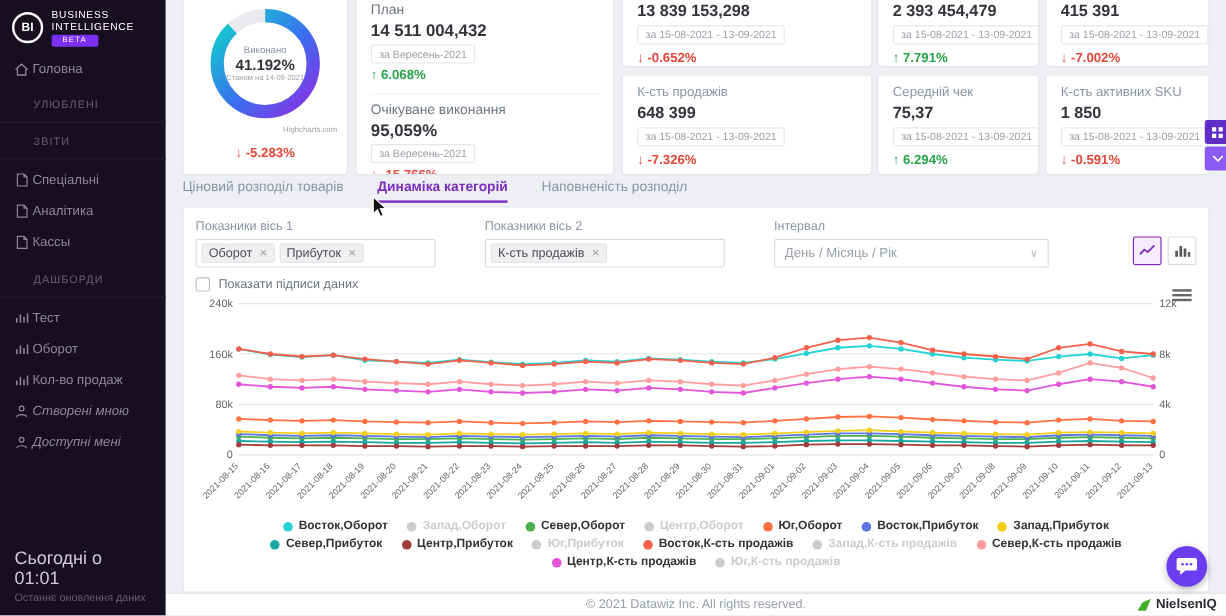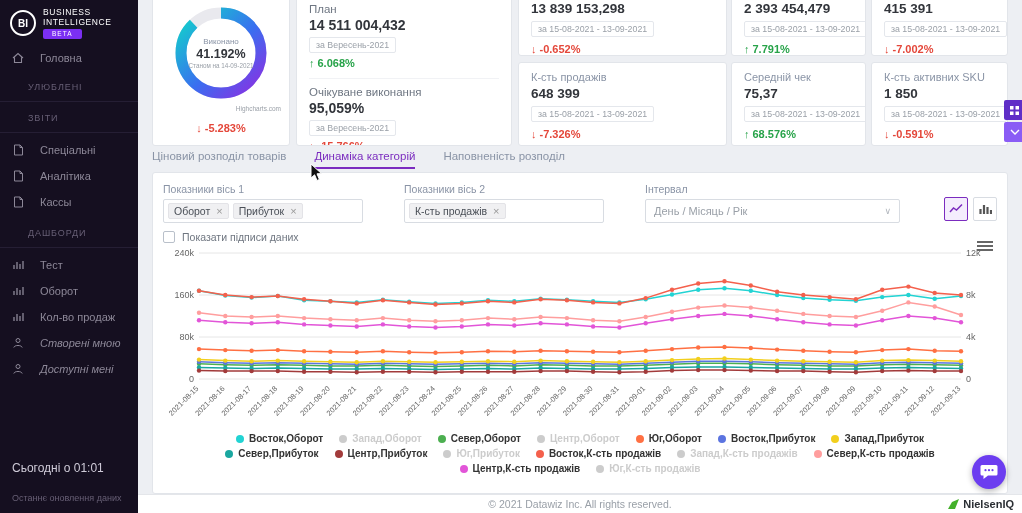--- a/index.html
+++ b/index.html
@@ -4,28 +4,28 @@
 <style>
   *{margin:0;padding:0;box-sizing:border-box}
   html,body{width:1022px;height:513px;overflow:hidden;font-family:"Liberation Sans",sans-serif;background:#edeff3;position:relative;font-size:12px}
 
   
   .sidebar{position:absolute;left:0;top:0;bottom:0;width:138px;background:#150f20;color:#8d8898;z-index:6;display:flex;flex-direction:column}
   .logo{display:flex;align-items:center;gap:7px;padding:7px 10px 6px}
   .logo-circle{width:26px;height:26px;min-width:26px;border:2px solid #fff;border-radius:50%;color:#fff;font-size:10px;font-weight:bold;display:flex;align-items:center;justify-content:center}
   .logo-text{font-size:8.5px;color:#fff;letter-spacing:.6px;line-height:1.2}
   .beta{display:inline-block;background:#7b2ff2;color:#fff;font-size:6.5px;padding:1px 9px;border-radius:2px;margin-top:2px;letter-spacing:1px}
-  .nav-item{display:flex;align-items:flex-start;gap:16px;padding:7px 12px;font-size:11px;color:#8d8898;cursor:pointer;white-space:nowrap}
+  .nav-item{display:flex;align-items:flex-start;gap:3px;padding:7px 12px;font-size:11px;color:#8d8898;cursor:pointer;white-space:nowrap}
   .nav-item.em{font-style:italic}
   .mi{width:12px;min-width:12px;height:12px;display:inline-flex;align-items:center;justify-content:center}
   .mi svg{display:block}
   .sec-head{font-size:9px;letter-spacing:.9px;color:#675f75;padding:11px 28px 9px;border-bottom:1px solid #251e34}
   .sec-items{padding:4px 0 2px}
   .sb-footer{margin-top:auto;padding:8px 12px 10px}
-  .sb-footer .l1{color:#cfcbd8;font-size:12px;margin-bottom:18px}
+  .sb-footer .l1{color:#cfcbd8;font-size:15px;margin-bottom:2px}
   .sb-footer .l2{color:#675f75;font-size:9px}
 
   
   .main{position:absolute;left:138px;top:0;right:0;bottom:0;background:#edeff3;overflow:hidden}
   .card{position:absolute;background:#fff;border:1px solid #e2e5ea;border-radius:3px;overflow:hidden}
   .val{color:#32353b;font-weight:bold}
   .chip-period{display:inline-block;border:1px solid #e4e7ec;border-radius:2px;padding:2px 6px;font-size:8.8px;color:#9aa0a8;white-space:nowrap}
   .delta{font-size:11px;font-weight:bold;display:flex;align-items:center;gap:3px}
   .delta.up{color:#27a349}
   .delta.down{color:#e4473a}
@@ -55,31 +55,31 @@
   .c3{left:733px;width:137px}
 
   .side-btns{position:absolute;right:-3px;top:100px;z-index:7;display:flex;flex-direction:column;gap:2px}
   .side-btn{width:21px;height:20px;display:flex;align-items:center;justify-content:center;border-radius:2px 0 0 2px;cursor:pointer}
   .side-btn.b1{background:#5f2ec7}
   .side-btn.b2{background:#8a5cf5}
 
   
   .tabs{position:absolute;left:14px;top:150px;display:flex;gap:28px}
   .tab{font-size:11.5px;color:#8a94a6;padding-bottom:5px;cursor:pointer;white-space:nowrap}
-  .tab.active{color:#7b2cbf;border-bottom:2px solid #7b2cbf;font-weight:normal}
+  .tab.active{color:#7b2cbf;border-bottom:2px solid #7b2cbf;font-weight:bold}
 
   
   .panel{position:absolute;left:14px;top:172px;width:856px;height:322px;background:#fff;border:1px solid #e2e5ea;border-radius:3px;padding:10px 10px 6px}
   .filters{display:flex;gap:41px;align-items:flex-start}
   .fgroup .flabel{font-size:10.5px;color:#8a94a6;margin-bottom:4px}
   .msbox{border:1px solid #d8dce2;border-radius:2px;min-height:24px;padding:2px 4px;display:flex;gap:4px;align-items:center;background:#fff}
   .w200{width:200px}
   .chip{background:#f0f0f2;border:1px solid #e3e3e7;border-radius:2px;font-size:10.5px;color:#4a4f57;padding:1px 5px;display:inline-flex;gap:6px;align-items:center;cursor:pointer;white-space:nowrap}
   .chip-x{color:#999;font-size:11px;cursor:pointer;line-height:1}
-  .select{border:1px solid #d8dce2;border-radius:2px;height:24px;width:255px;display:flex;justify-content:space-between;align-items:center;padding:0 8px;color:#9aa0a8;font-size:11px;cursor:pointer;background:#fff}
+  .select{border:1px solid #d8dce2;border-radius:2px;height:24px;width:229px;display:flex;justify-content:space-between;align-items:center;padding:0 8px;color:#9aa0a8;font-size:11px;cursor:pointer;background:#fff}
   .select .chev{color:#b0b5bc;font-size:9px}
   .ftools{margin-left:auto;display:flex;gap:5px;padding-top:14px}
   .tool-btn{width:24px;height:24px;border:1px solid #d8dce2;border-radius:2px;background:#fff;display:flex;align-items:center;justify-content:center;cursor:pointer}
   .tool-btn.active{border-color:#7b2cbf;background:#f4edfd}
   .cbrow{display:flex;align-items:center;gap:7px;margin-top:6px;height:16px}
   .cbox{width:12px;height:12px;border:1px solid #b9c0ca;border-radius:2px;background:#fff;cursor:pointer}
   .cbrow label{font-size:10.5px;color:#6f7680}
   .chart-menu{position:absolute;top:66px;right:14px;width:16px;cursor:pointer}
   .chart-menu div{height:2px;background:#666;margin:2px 0}
   #main-chart{display:block;width:836px;height:186px;margin-top:2px}
@@ -280,21 +280,21 @@
         <span>↓</span>
         <span>-7.326%</span>
       </div>
   </div>
   <div class="card kpi kpi-bot c2">
     <div class="title">Середній чек</div>
     <div class="big val">75,37</div>
     <span class="chip-period">за 15-08-2021 - 13-09-2021</span>
     <div class="delta up">
         <span>↑</span>
-        <span>68.576%</span>
+        <span>6.294%</span>
       </div>
   </div>
   <div class="card kpi kpi-bot c3">
     <div class="title">К-сть активних SKU</div>
     <div class="big val">1 850</div>
     <span class="chip-period">за 15-08-2021 - 13-09-2021</span>
     <div class="delta down">
         <span>↓</span>
         <span>-0.591%</span>
       </div>

